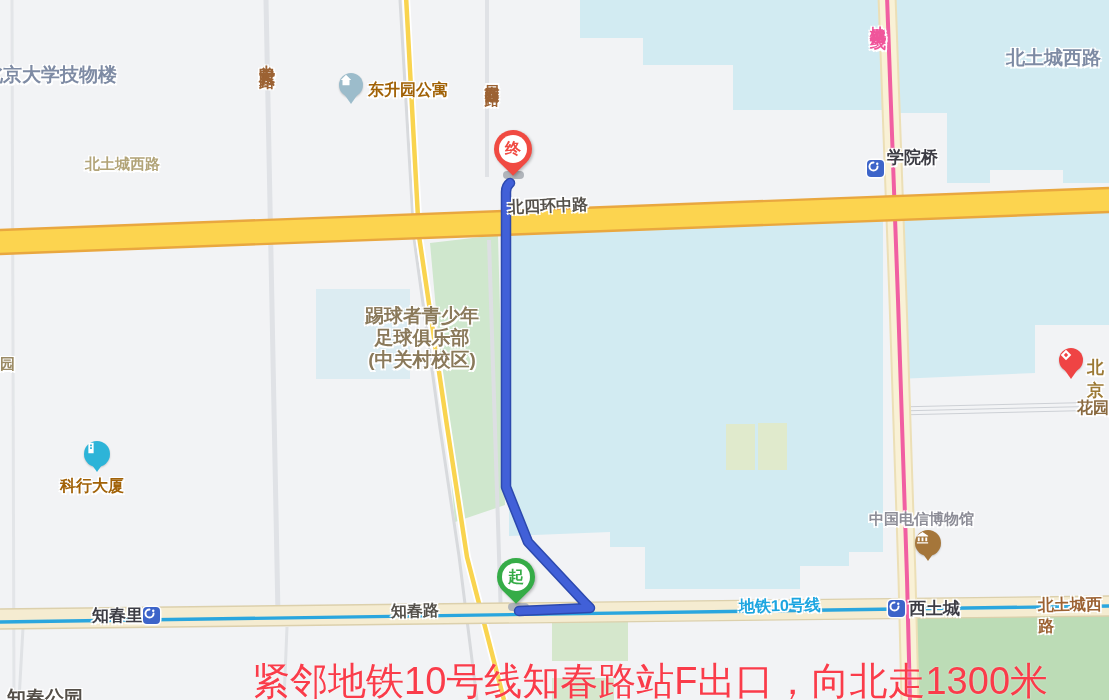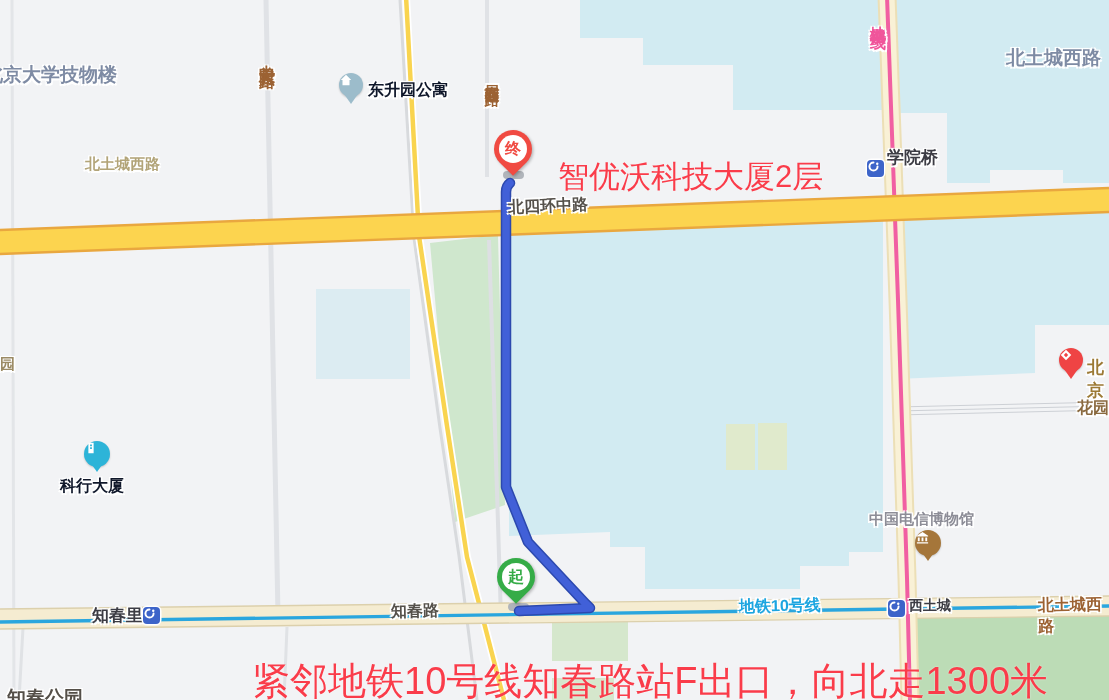--- a/index.html
+++ b/index.html
@@ -3,21 +3,21 @@
 <meta charset="utf-8">
 <style>
   html,body{margin:0;padding:0;}
   body{width:1109px;height:700px;overflow:hidden;position:relative;background:#f2f3f5;
        font-family:"Liberation Sans",sans-serif;}
   #map{position:absolute;left:0;top:0;width:1109px;height:700px;}
   #map svg{position:absolute;left:0;top:0;}
   .lbl{position:absolute;font-weight:bold;white-space:pre-line;
        text-shadow:-1.5px -1.5px 0 #fff,1.5px -1.5px 0 #fff,-1.5px 1.5px 0 #fff,1.5px 1.5px 0 #fff,0 0 3px #fff;}
   .big{font-size:19px;color:#7e8ba4;}
-  .poi{font-size:15px;color:#0f172a;}
+  .poi{font-size:15px;color:#a16207;}
   .tan{font-size:15px;color:#b2a478;}
   .brown{font-size:16px;color:#9c6233;}
   .roadname{font-size:16px;color:#55514b;}
   .dark{font-size:16px;color:#3c3c44;}
   .club{font-size:19px;color:#8a795a;line-height:22px;text-align:center;}
   .field{font-size:19px;color:#544f48;line-height:23px;text-align:center;}
   .gray{font-size:15px;color:#8d8d97;}
   .cyanlbl{font-size:16px;color:#1ba5e0;}
   .pinklbl{font-size:16px;color:#f0559b;}
   .vert{writing-mode:vertical-rl;text-orientation:upright;letter-spacing:2px;}
@@ -96,28 +96,31 @@
 
   <div class="lbl big" style="left:-16px;top:62px;">北京大学技物楼</div>
   <div class="lbl tan" style="left:85px;top:155px;">北土城西路</div>
   <div class="lbl brown vert" style="left:256px;top:52px;">中关村东路</div>
   <div class="lbl poi" style="left:368px;top:80px;font-size:16px;">东升园公寓</div>
   <div class="lbl brown vert" style="left:482px;top:72px;font-size:15px;">展春园西路</div>
   <div class="lbl roadname" style="left:508px;top:196px;transform:rotate(-2.2deg);">北四环中路</div>
   <div class="lbl dark" style="left:887px;top:146px;font-size:17px;">学院桥</div>
   <div class="lbl pinklbl vert" style="left:867px;top:13px;">地铁昌平线</div>
   <div class="lbl big" style="left:1006px;top:45px;">北土城西路</div>
+  <div class="lbl club" style="left:337px;top:305px;width:170px;">踢球者青少年
+足球俱乐部
+(中关村校区)</div>
   <div class="lbl brown" style="left:0px;top:355px;font-size:15px;color:#9b8a64;">园</div>
   <div class="lbl poi" style="left:60px;top:476px;font-size:16px;">科行大厦</div>
   <div class="lbl brown" style="left:1087px;top:356px;font-size:17px;color:#9c7a35;">北京</div>
   <div class="lbl brown" style="left:1077px;top:398px;font-size:16px;color:#8a6a40;font-family:Liberation Serif, serif;">花园</div>
   <div class="lbl gray" style="left:869px;top:510px;">中国电信博物馆</div>
   <div class="lbl roadname" style="left:391px;top:601px;transform:rotate(-1deg);">知春路</div>
   <div class="lbl cyanlbl" style="left:739px;top:596px;transform:rotate(-1deg);">地铁10号线</div>
-  <div class="lbl dark" style="left:909px;top:597px;font-size:14px;text-align:right;">西土城</div>
+  <div class="lbl dark" style="left:909px;top:597px;font-size:17px;text-align:right;">西土城</div>
   <div class="lbl brown" style="left:1038px;top:595px;transform:rotate(-1deg);">北土城西路</div>
   <div class="lbl dark" style="left:92px;top:604px;font-size:17px;">知春里</div>
   <div class="lbl field" style="left:7px;top:686px;">知春公园</div>
 
   <div class="metro" style="left:867px;top:160px;">
     <svg width="13" height="13" viewBox="0 0 16 16">
         <path d="M8 3a5 5 0 1 0 5 5" stroke="#fff" stroke-width="2.4" fill="none" stroke-linecap="round"></path>
         <circle cx="12.6" cy="4.6" r="1.5" fill="#fff"></circle>
       </svg>
   </div>
@@ -161,15 +164,14 @@
     <div class="inner">
         <span style="color:#f04a42;">终</span>
       </div>
   </div>
   <div class="bigpin" style="left:497px;top:558px;background:#35ac47;">
     <div class="inner">
         <span style="color:#35ac47;">起</span>
       </div>
   </div>
 
-  <div class="note" style="left:558px;top:156px;font-size:31px;">智优沃科技大厦2层</div>
   <div class="note" style="left:252px;top:656px;">紧邻地铁10号线知春路站F出口，向北走1300米</div>
 </div>
 
 </body></html>

